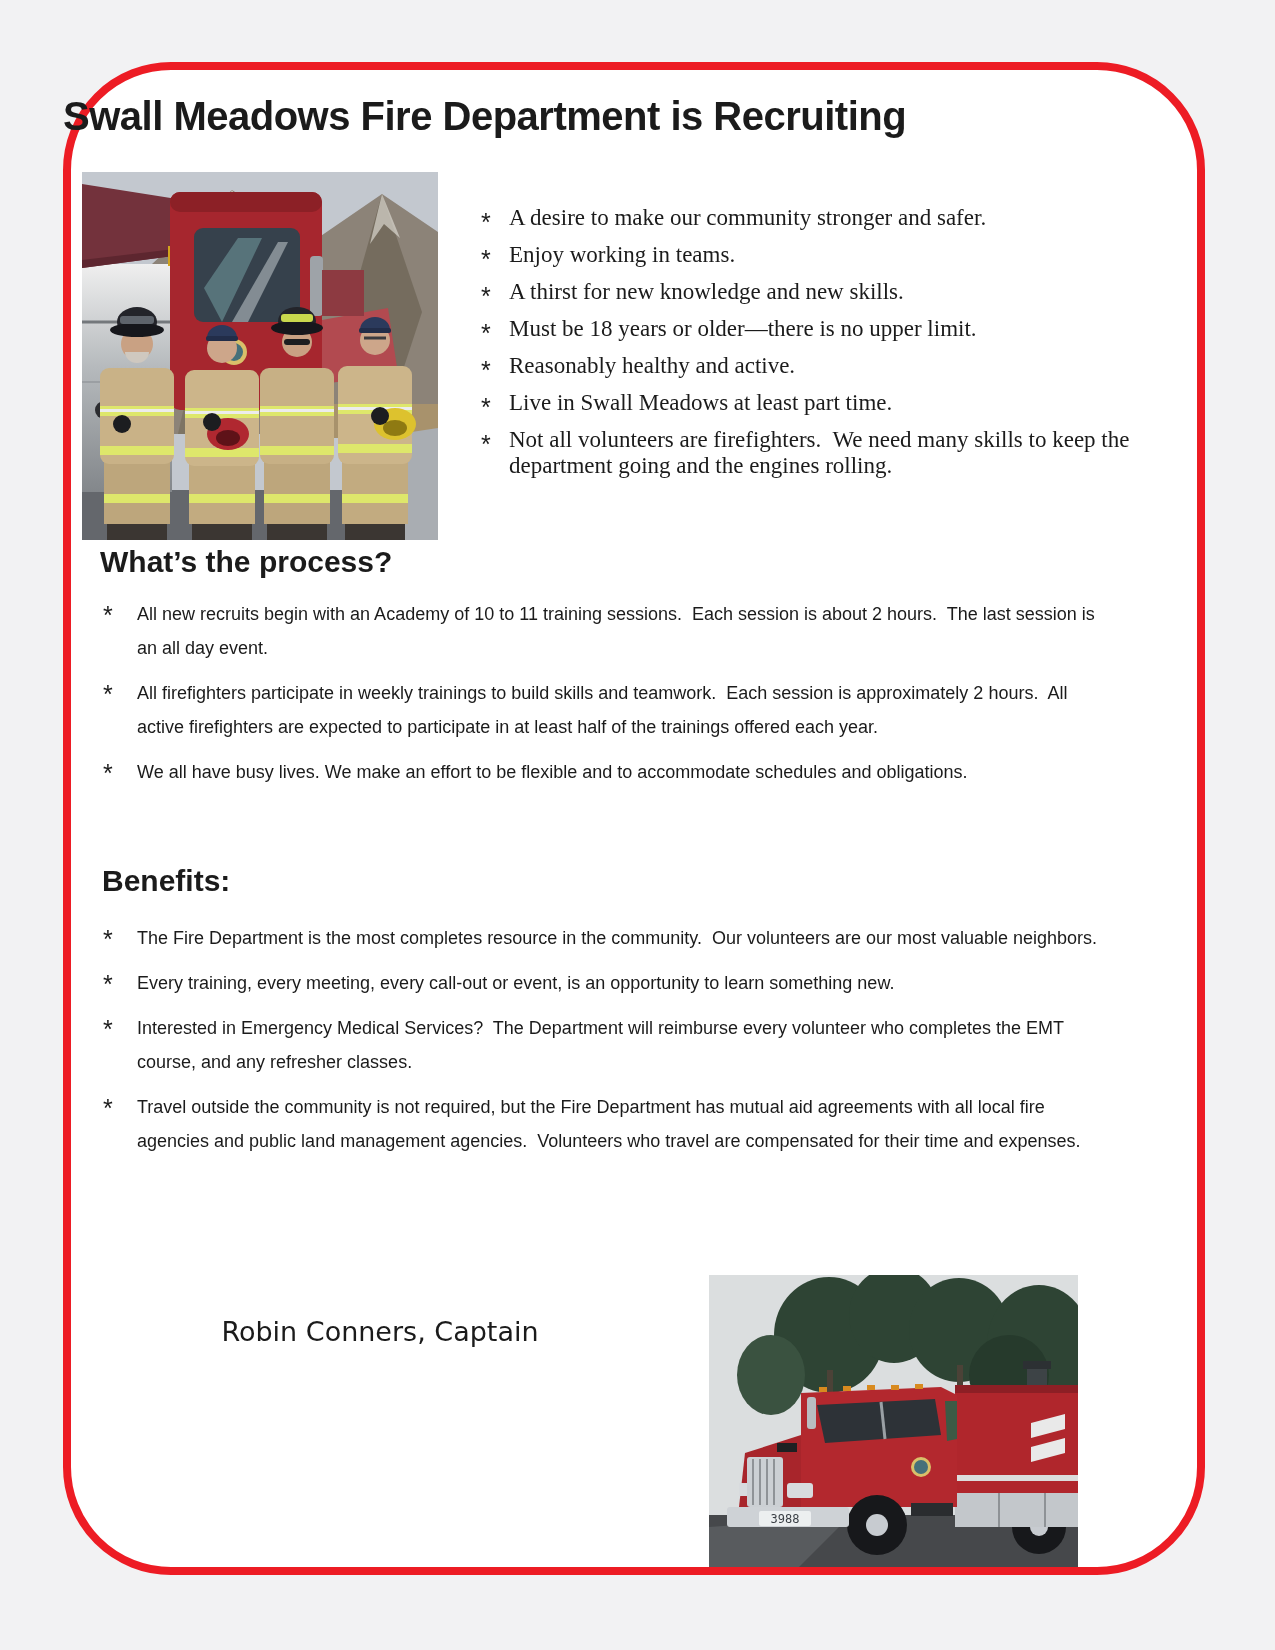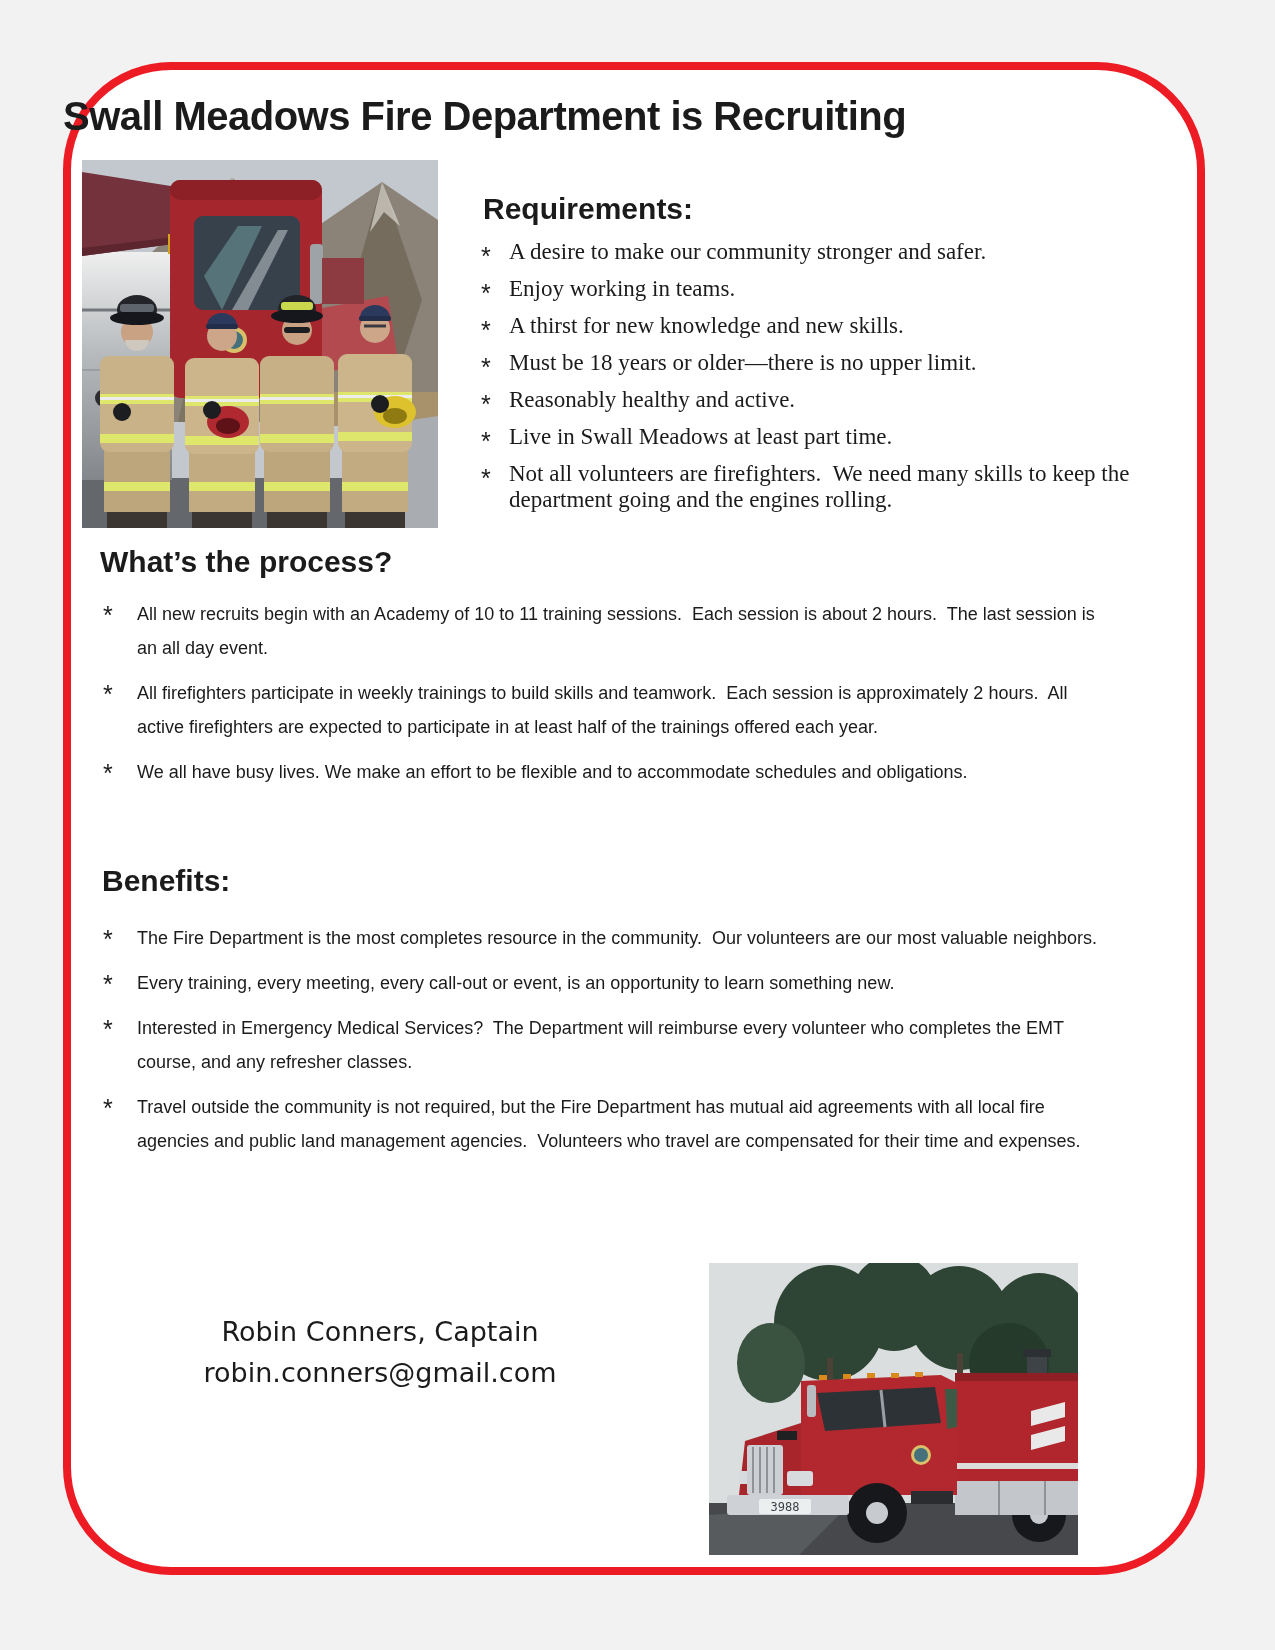--- a/index.html
+++ b/index.html
@@ -12,21 +12,21 @@
   .card{
     position:absolute;left:63px;top:62px;width:1142px;height:1513px;
     box-sizing:border-box;background:#ffffff;
     border:8px solid #ed1c24;border-radius:108px;
   }
   .title{
     position:absolute;left:63px;top:94px;width:1080px;margin:0;
     font-size:40px;font-weight:bold;letter-spacing:-0.5px;
     font-family:"Liberation Sans",sans-serif;
   }
-  .photo{position:absolute;overflow:hidden;}
+  .photo{position:absolute;overflow:hidden;margin-top:12px;}
   .photo svg{display:block;}
   .photo1{left:82px;top:160px;width:356px;height:368px;}
   .photo2{left:709px;top:1263px;width:369px;height:292px;}
 
   h2{margin:0;font-weight:bold;font-family:"Liberation Sans",sans-serif;}
   .req{position:absolute;left:481px;top:192px;width:668px;}
   .req h2{font-size:30px;margin-left:2px;}
   ul.flist{list-style:none;margin:0;padding:0;}
   ul.flist li{display:flex;}
   .mk{flex:0 0 30px;font-size:25px;line-height:1;padding-top:5px;}
@@ -159,21 +159,20 @@
       <rect x="277" y="156" width="32" height="5" rx="2" fill="#222d49"></rect>
       <line x1="282" y1="166" x2="304" y2="166" stroke="#3a3a3e" stroke-width="3"></line>
       <ellipse cx="313" cy="252" rx="21" ry="16" fill="#ddc22e"></ellipse>
       <ellipse cx="313" cy="256" rx="12" ry="8" fill="#8f7a12"></ellipse>
       <circle cx="298" cy="244" r="9" fill="#1c1d20"></circle>
     </g>
   </svg>
 </div>
 
 <section class="req">
-  <h2>Requirements:</h2>
   <ul class="flist">
     <li>
         <span class="mk">*</span>
         <span class="tx">A desire to make our community stronger and safer.</span>
       </li>
     <li>
         <span class="mk">*</span>
         <span class="tx">Enjoy working in teams.</span>
       </li>
     <li>
@@ -231,21 +230,20 @@
     </li>
   <li>
       <span class="mk">*</span>
       <span class="tx">Travel outside the community is not required, but the Fire Department has mutual aid agreements with all local fire agencies and public land management agencies.  Volunteers who travel are compensated for their time and expenses.</span>
     </li>
 </ul>
 
 <div class="closing">
   <div class="contact">
     <div>Robin Conners, Captain</div>
-    <div>robin.conners@gmail.com</div>
   </div>
 </div>
 
 <div class="photo photo2">
   <svg width="369" height="292" viewBox="0 0 369 292">
     <rect width="369" height="292" fill="#dbdedf"></rect>
 
     <g fill="#2e4434">
       <ellipse cx="120" cy="60" rx="55" ry="58"></ellipse>
       <ellipse cx="185" cy="40" rx="45" ry="48"></ellipse>

